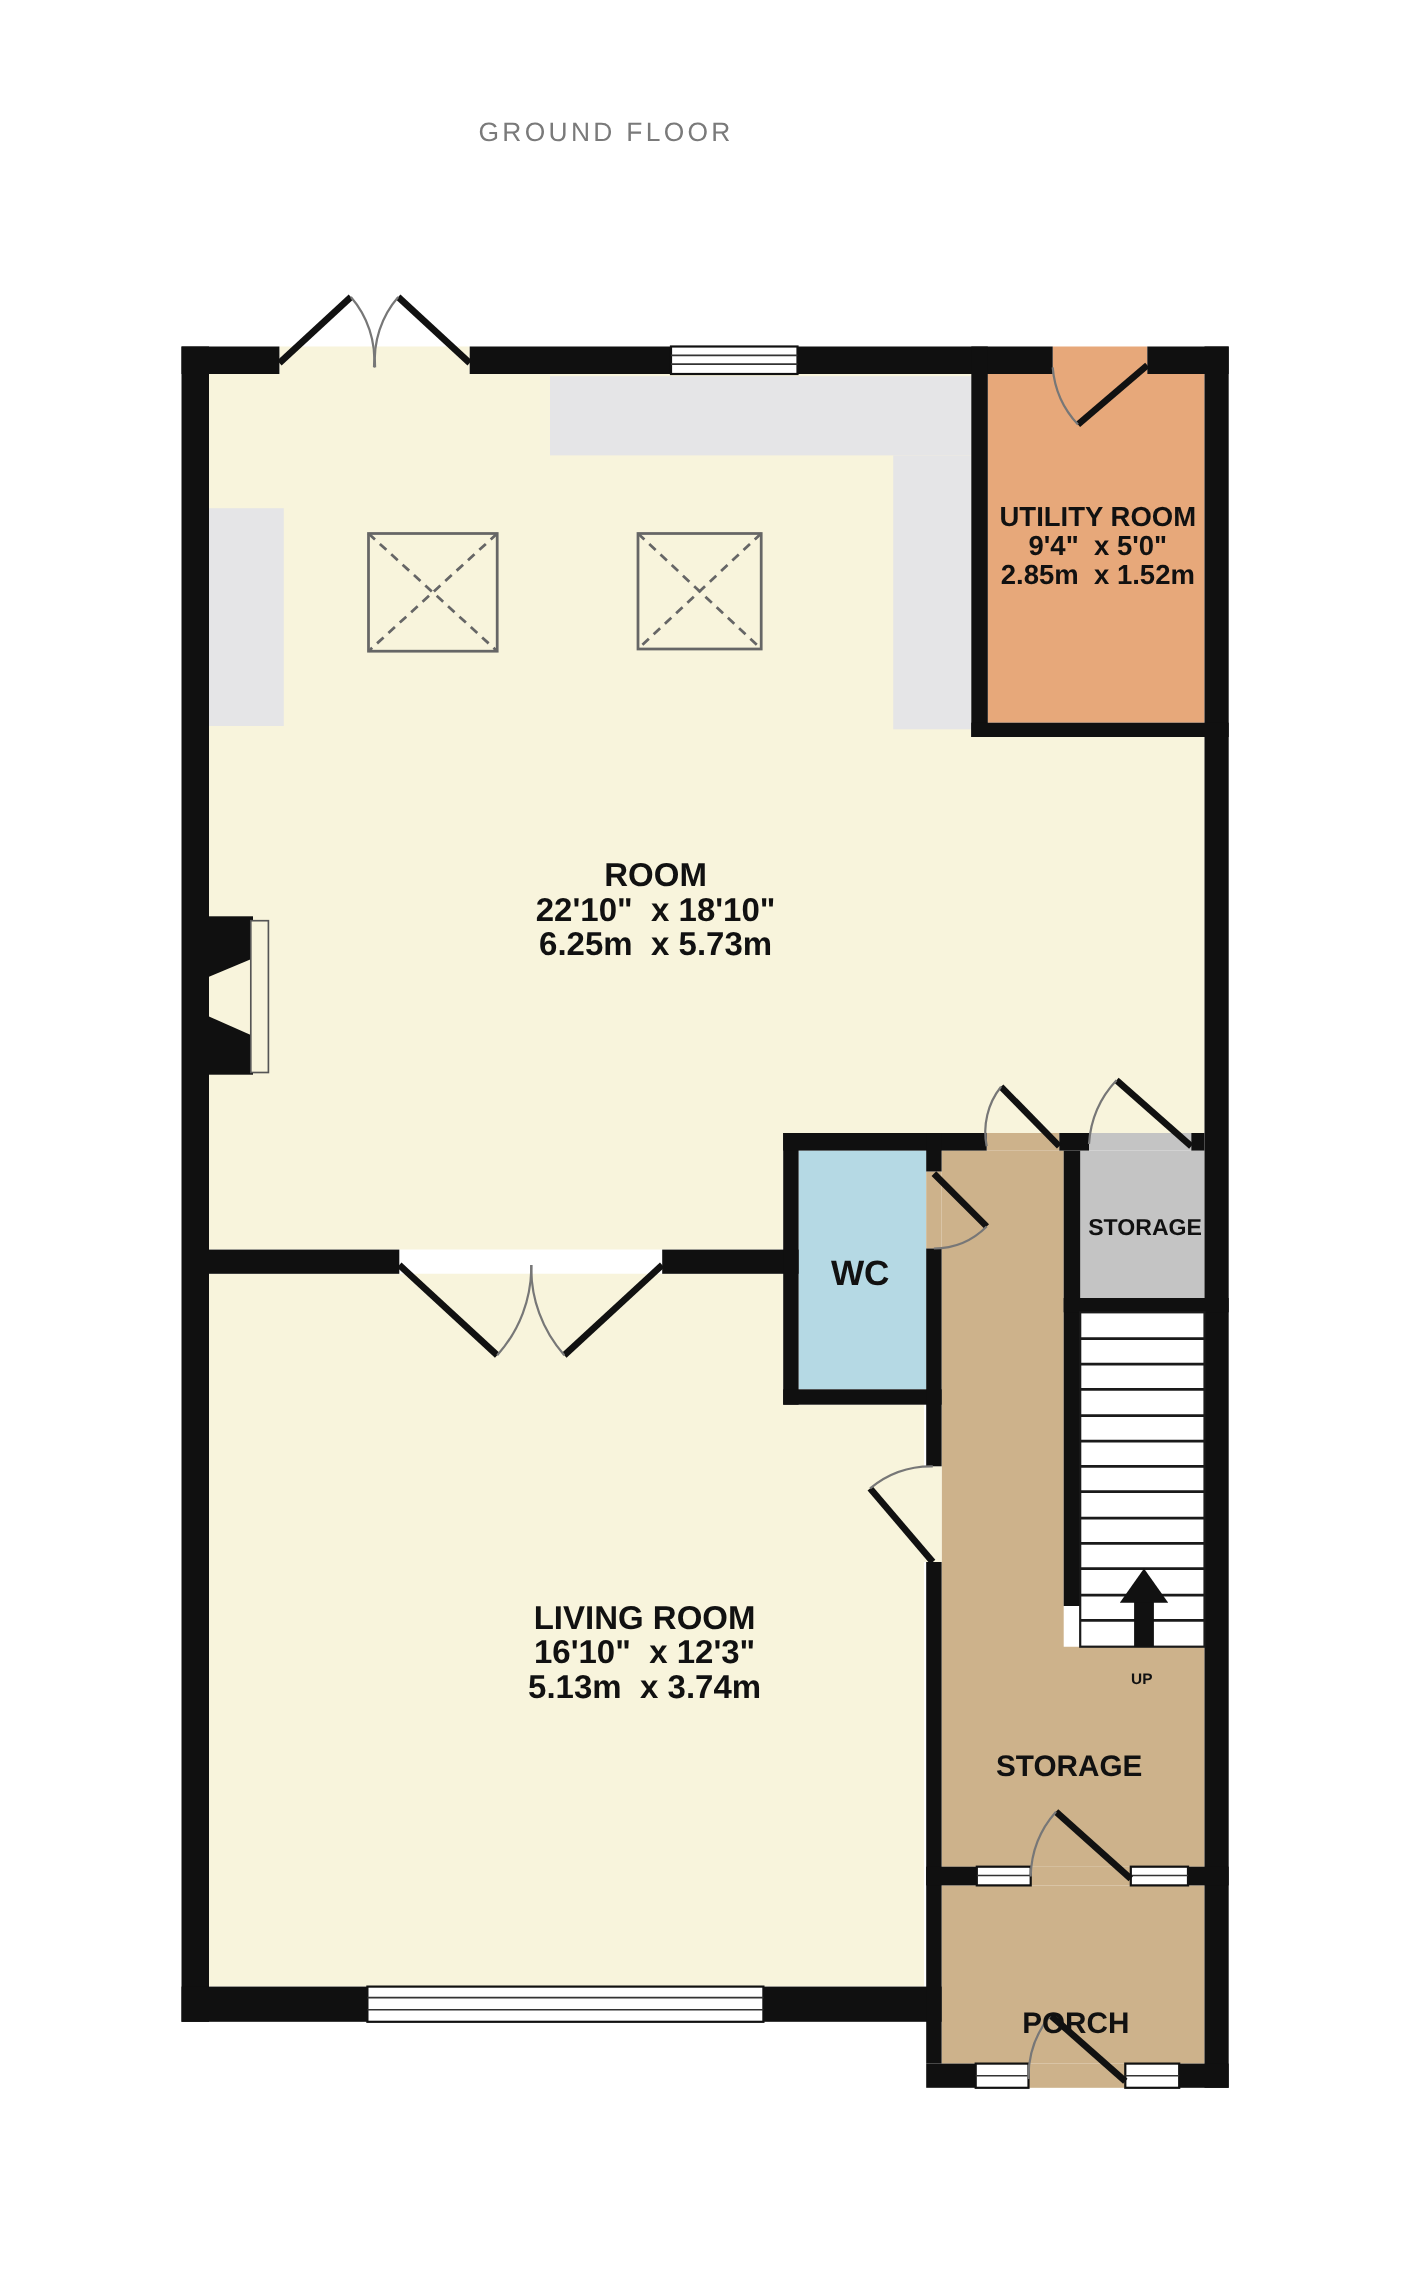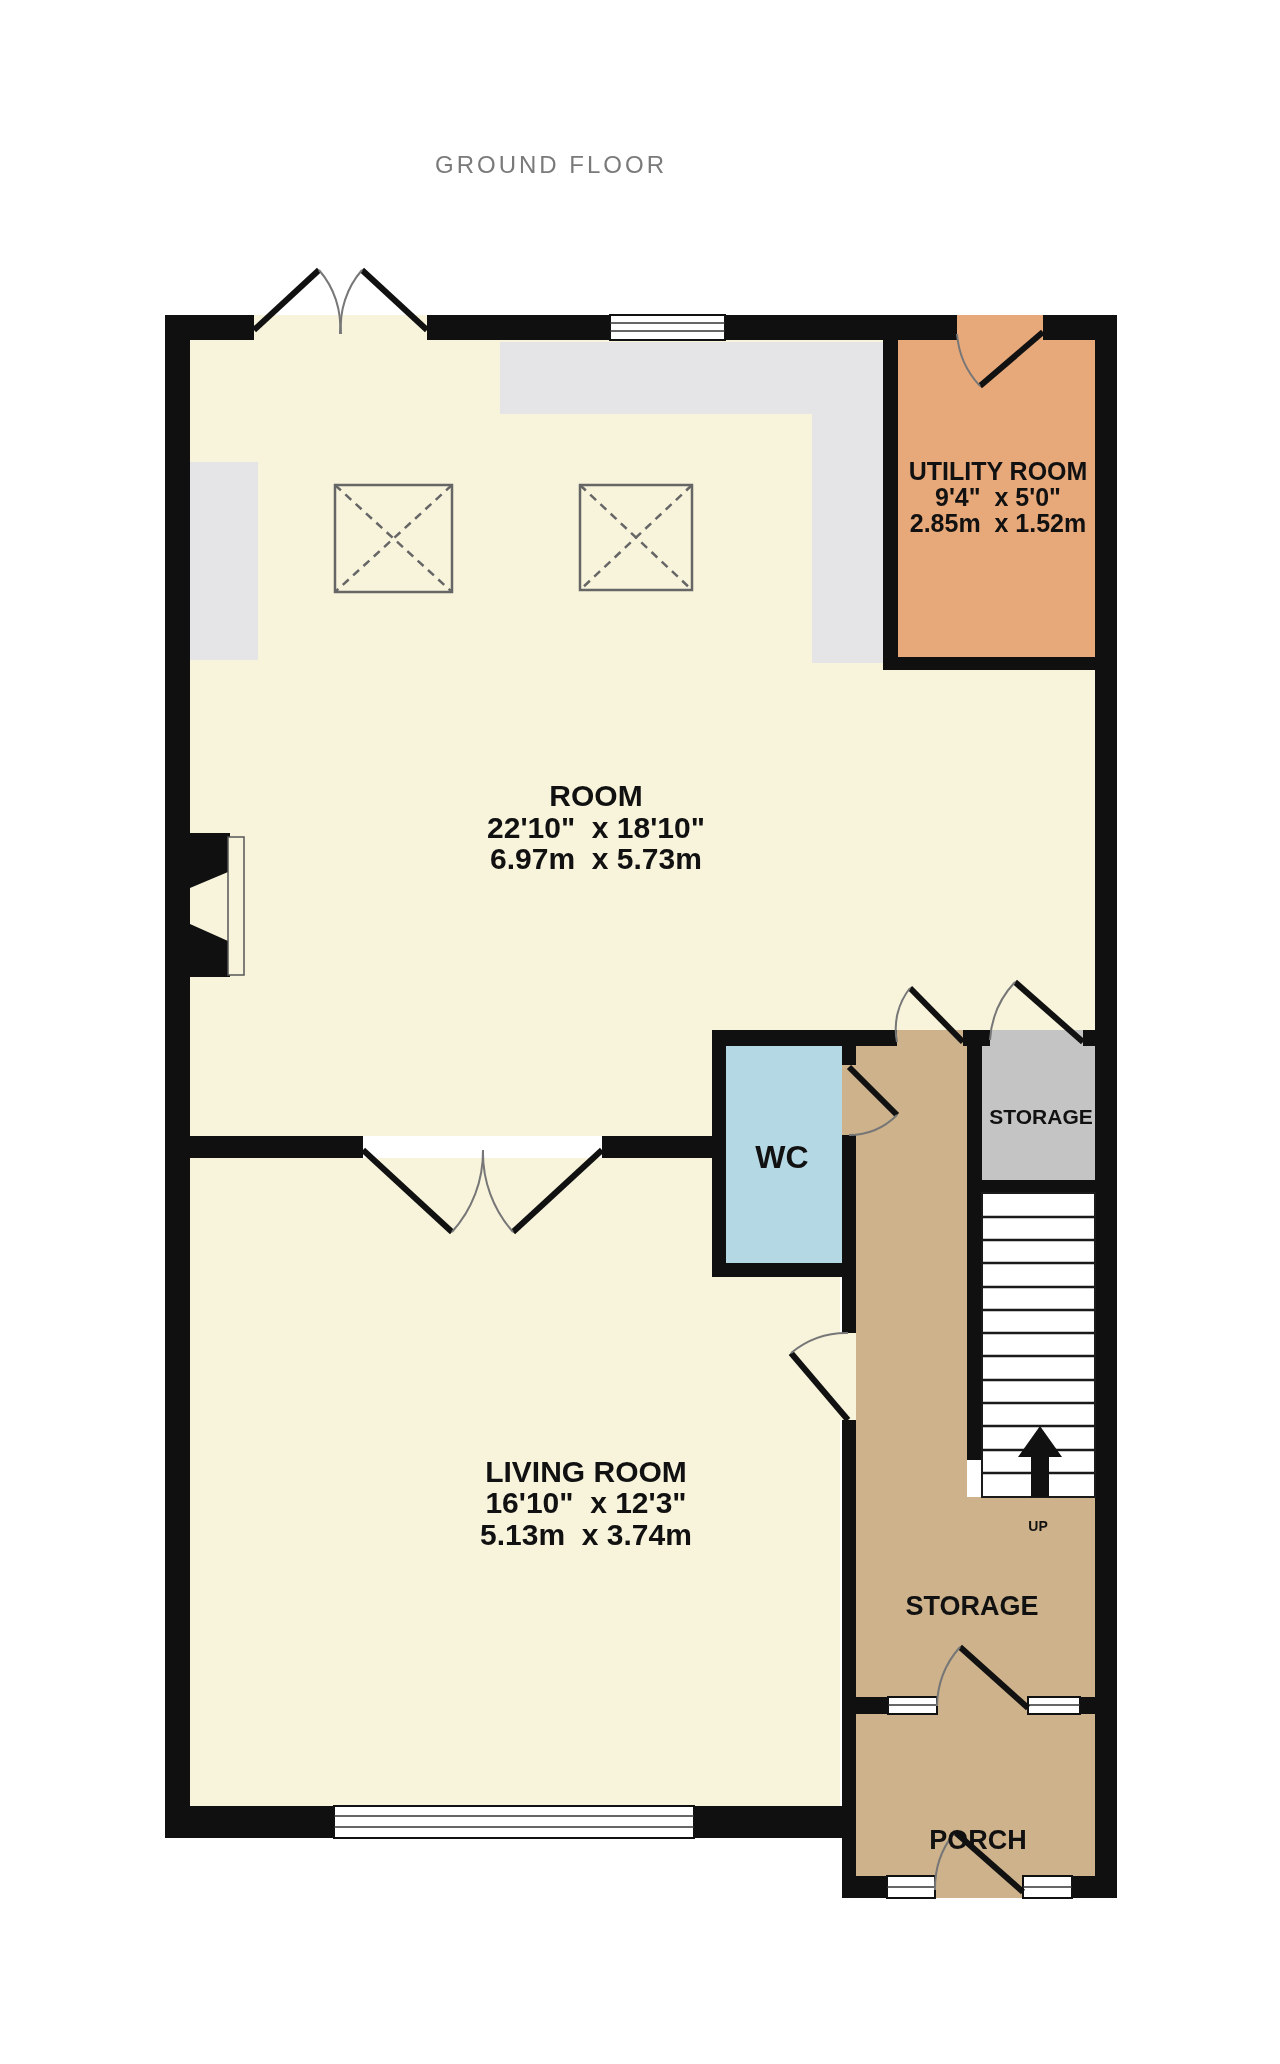--- a/index.html
+++ b/index.html
@@ -228,25 +228,25 @@
         <path d="M937,1706 A91,91 0 0 1 960,1647" stroke="#777" stroke-width="2"></path>
       </g>
 
       <g>
         <line x1="1023" y1="1892" x2="955" y2="1832"></line>
         <path d="M935,1890 A89,89 0 0 1 955,1832" stroke="#777" stroke-width="2"></path>
       </g>
     </g>
   </svg>
 
-  <div class="lbl title" style="left:551px;top:121px;margin-top:44px;">GROUND FLOOR</div>
+  <div class="lbl title" style="left:551px;top:121px;">GROUND FLOOR</div>
 
   <div class="lbl room-big" style="left:596px;top:796px;">ROOM</div>
   <div class="lbl room-big" style="left:596px;top:828px;">22'10"  x 18'10"</div>
-  <div class="lbl room-big" style="left:596px;top:859px;">6.97m  x 5.73m</div>
+  <div class="lbl room-big" style="left:596px;top:859px;">6.25m  x 5.73m</div>
 
   <div class="lbl room-mid" style="left:998px;top:471px;">UTILITY ROOM</div>
   <div class="lbl room-mid" style="left:998px;top:497px;">9'4"  x 5'0"</div>
   <div class="lbl room-mid" style="left:998px;top:523px;">2.85m  x 1.52m</div>
 
   <div class="lbl wc" style="left:782px;top:1157px;">WC</div>
 
   <div class="lbl storage" style="left:1041px;top:1116px;">STORAGE</div>
 
   <div class="lbl room-big" style="left:586px;top:1472px;">LIVING ROOM</div>

